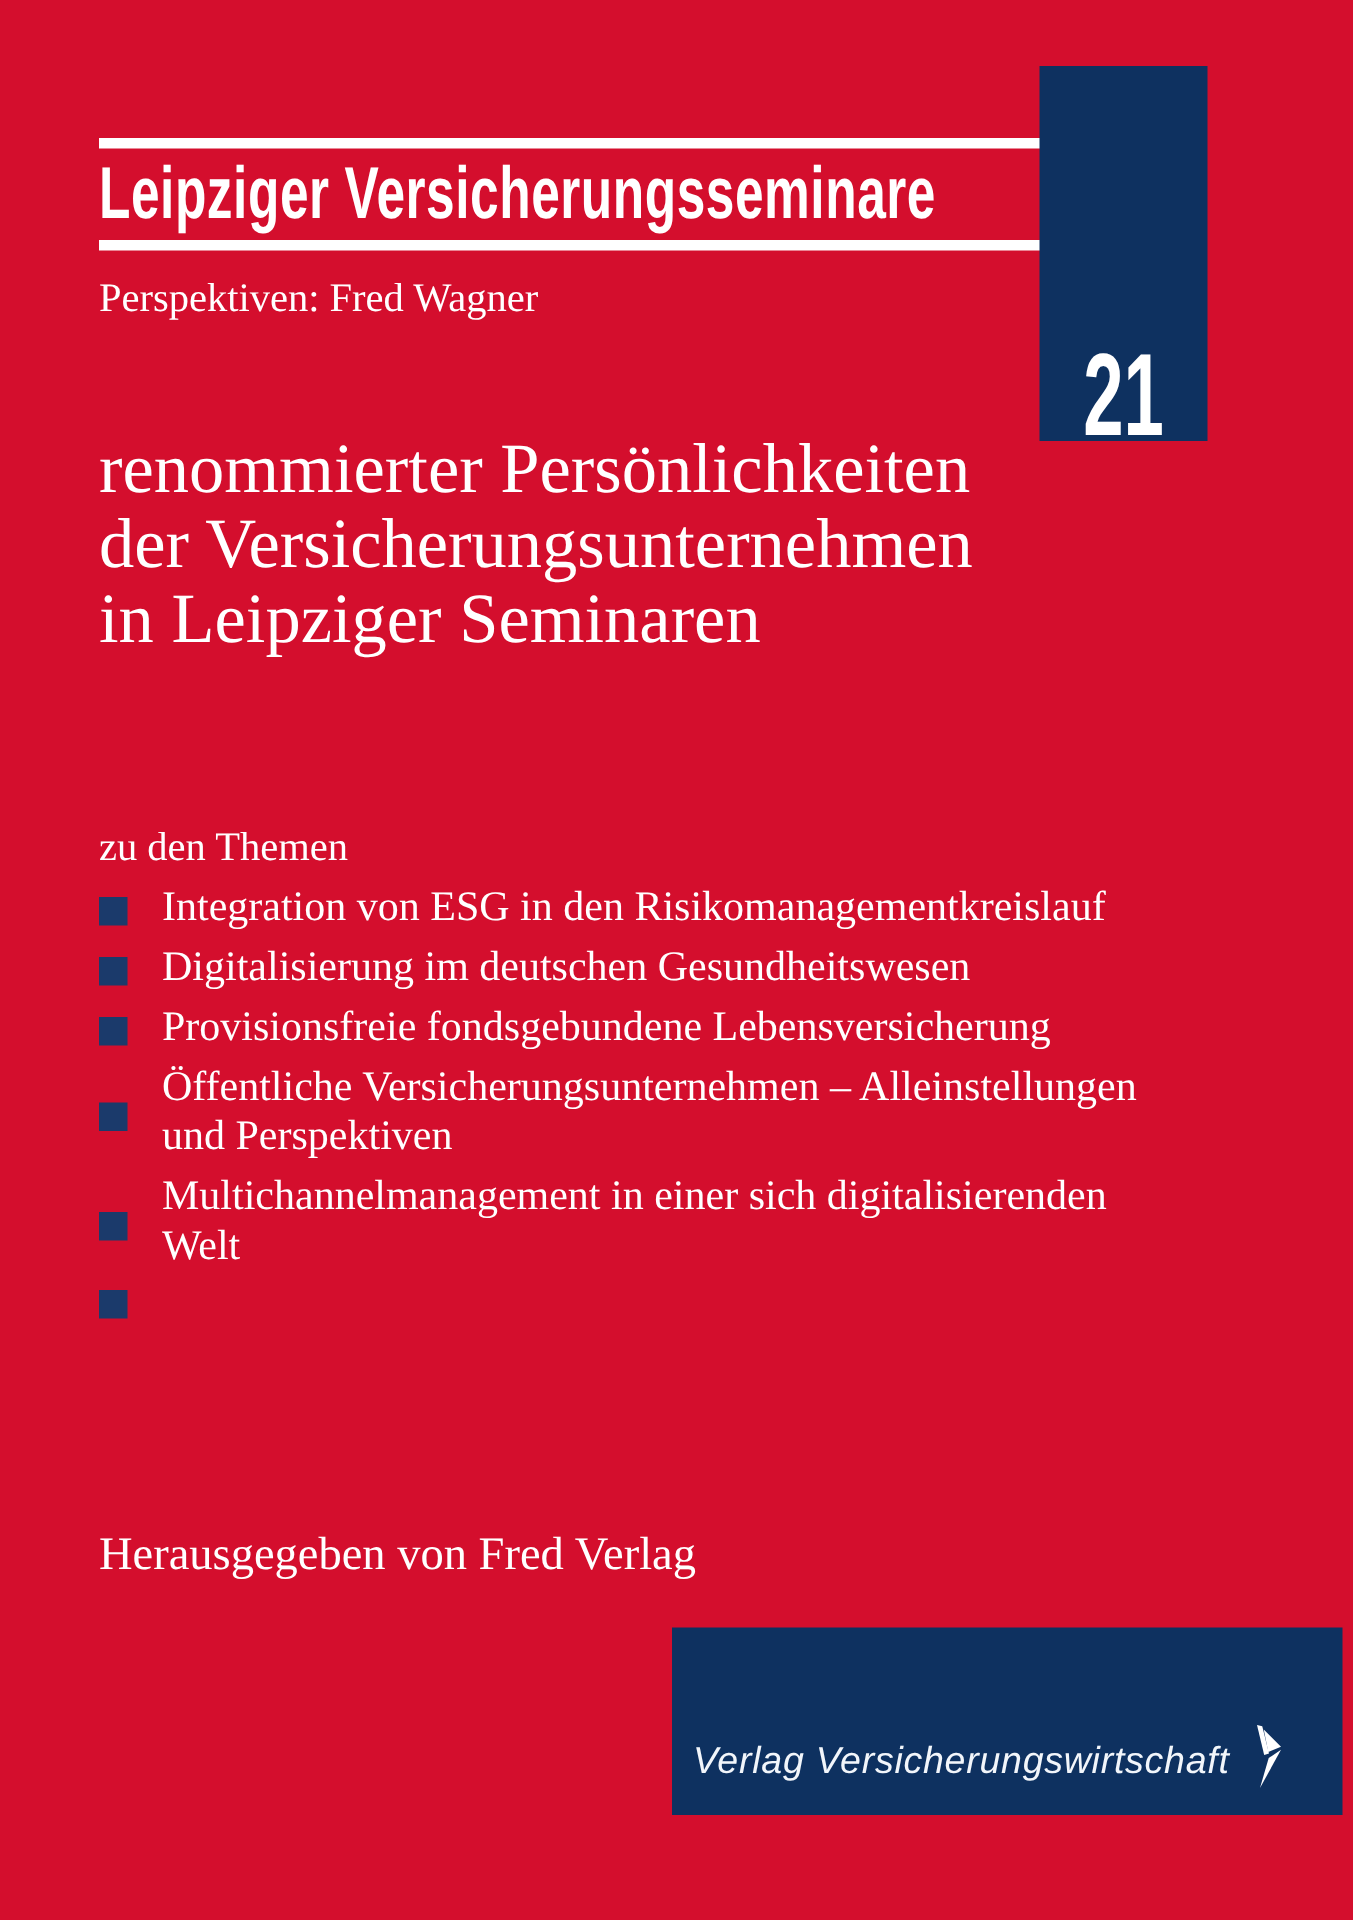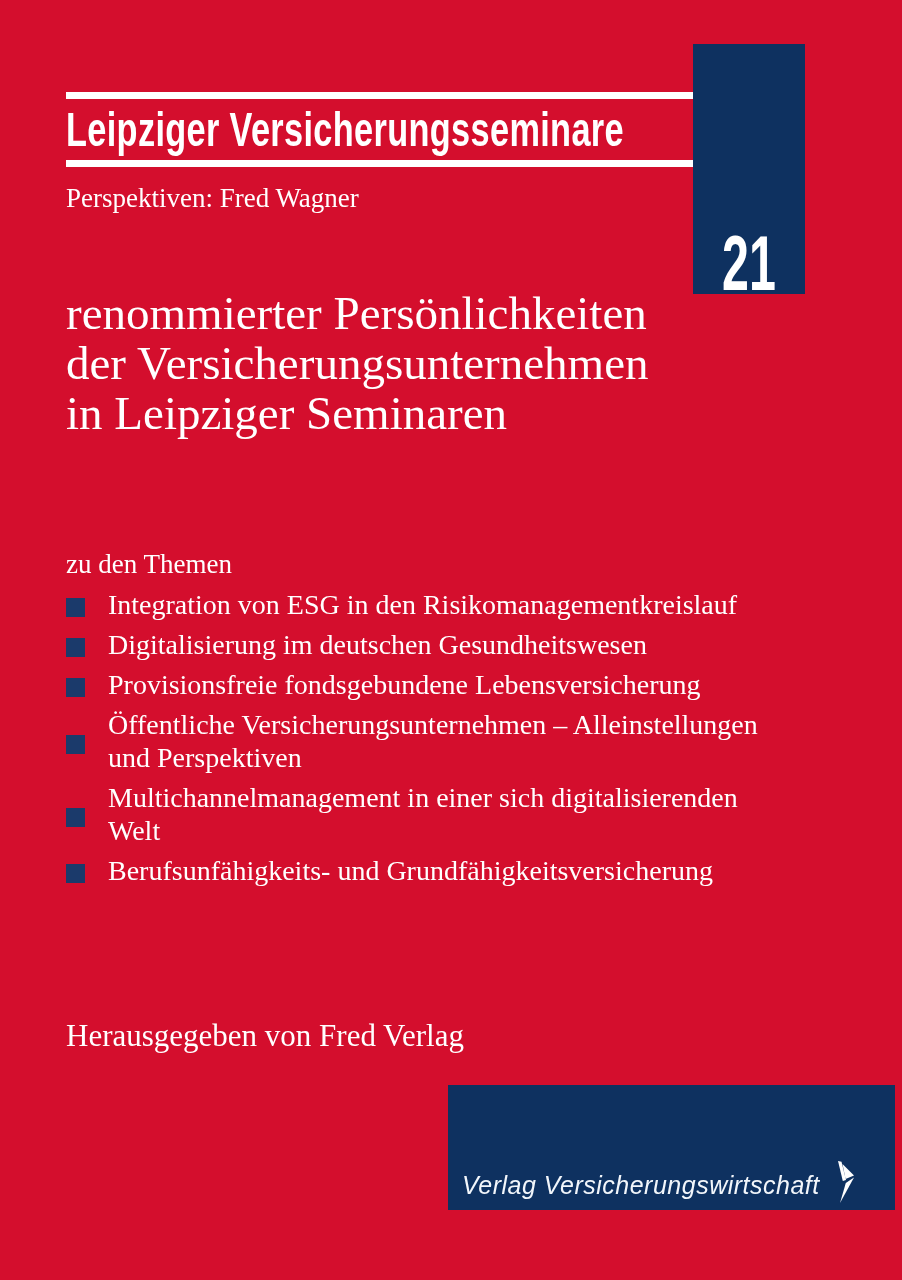--- a/index.html
+++ b/index.html
@@ -125,21 +125,21 @@
 
   .publisher-box {
     position: absolute;
     left: 448px;
     top: 1085px;
     width: 447px;
     height: 125px;
     background: #0e3160;
     display: flex;
     align-items: flex-end;
-    padding: 0 0 11px 14px;
+    padding: 0 0 22px 14px;
   }
   .publisher-name {
     font-family: "Liberation Sans", sans-serif;
     font-style: italic;
     font-size: 25px;
     line-height: 1.1;
     letter-spacing: 0.5px;
     color: #f2f6fb;
     white-space: nowrap;
   }
@@ -185,21 +185,20 @@
   <li>
     <span class="bullet-square"></span>
     <span>Öffentliche Versicherungsunternehmen – Alleinstellungen und Perspektiven</span>
   </li>
   <li>
     <span class="bullet-square"></span>
     <span>Multichannelmanagement in einer sich digitalisierenden Welt</span>
   </li>
   <li>
     <span class="bullet-square"></span>
-    <span>Berufsunfähigkeits- und Grundfähigkeitsversicherung</span>
   </li>
 </ul>
 
 <div class="editor-line">Herausgegeben von Fred Verlag</div>
 
 <div class="publisher-box">
   <span class="publisher-name">Verlag Versicherungswirtschaft</span>
   <svg class="publisher-logo" width="22" height="42" viewBox="0 0 22 42" xmlns="http://www.w3.org/2000/svg">
     <polygon points="6,0 9.5,0.8 14,19 10.8,20" fill="#ffffff"></polygon>
     <polygon points="10.5,3 22,14.5 13.5,18" fill="#ffffff"></polygon>

